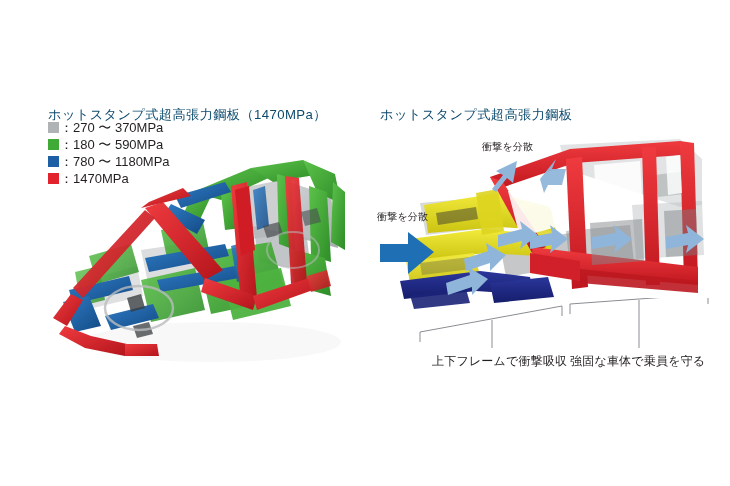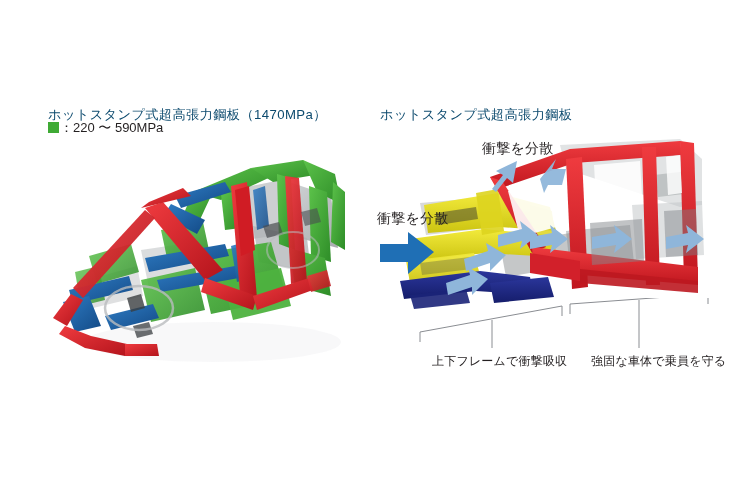--- a/index.html
+++ b/index.html
@@ -42,21 +42,21 @@
   .legend-text{
     font-size:13px;
     color:#231f20;
     line-height:1;
   }
 
   
   .art{position:absolute;}
   .callout-text{
     position:absolute;
-    font-size:14px;
+    font-size:10px;
     color:#231f20;
     white-space:nowrap;
     letter-spacing:0.2px;
   }
   .bracket-label{
     position:absolute;
     font-size:12px;
     color:#231f20;
     white-space:nowrap;
     letter-spacing:0.2px;
@@ -66,22 +66,34 @@
 <body>
 
 <div class="stage">
 
   <div>
 
     <div class="panel-title" id="title-left">ホットスタンプ式超高張力鋼板（1470MPa）</div>
 
     <div class="legend">
       <div class="legend-row">
+        <span class="legend-swatch" style="background:#b0b3b5;"></span>
+        <span class="legend-text">：270 〜 370MPa</span>
+      </div>
+      <div class="legend-row">
         <span class="legend-swatch" style="background:#3faa35;"></span>
-        <span class="legend-text">：220 〜 590MPa</span>
+        <span class="legend-text">：180 〜 590MPa</span>
+      </div>
+      <div class="legend-row">
+        <span class="legend-swatch" style="background:#1d5fa4;"></span>
+        <span class="legend-text">：780 〜 1180MPa</span>
+      </div>
+      <div class="legend-row">
+        <span class="legend-swatch" style="background:#e2222c;"></span>
+        <span class="legend-text">：1470MPa</span>
       </div>
     </div>
 
     <div class="art" style="left:45px;top:130px;width:310px;height:240px;">
       <svg width="310" height="240" viewBox="0 0 310 240" xmlns="http://www.w3.org/2000/svg">
         <defs>
           <linearGradient id="gGray" x1="0" y1="0" x2="1" y2="1">
             <stop offset="0%" stop-color="#cfd2d4"></stop>
               <stop offset="100%" stop-color="#9a9ea1"></stop>
           </linearGradient>
@@ -278,16 +290,16 @@
           <path d="M152 6 L290 -4"></path>
           <path d="M290 -4 L290 6"></path>
 
           <path d="M221 2 L221 50"></path>
         </g>
       </svg>
     </div>
 
     <div class="bracket-label" style="left:432px;top:353px;">上下フレームで衝撃吸収</div>
 
-    <div class="bracket-label" style="left:570px;top:353px;margin-left:21px;">強固な車体で乗員を守る</div>
+    <div class="bracket-label" style="left:570px;top:353px;">強固な車体で乗員を守る</div>
   </div>
 
 </div>
 
 </body></html>

